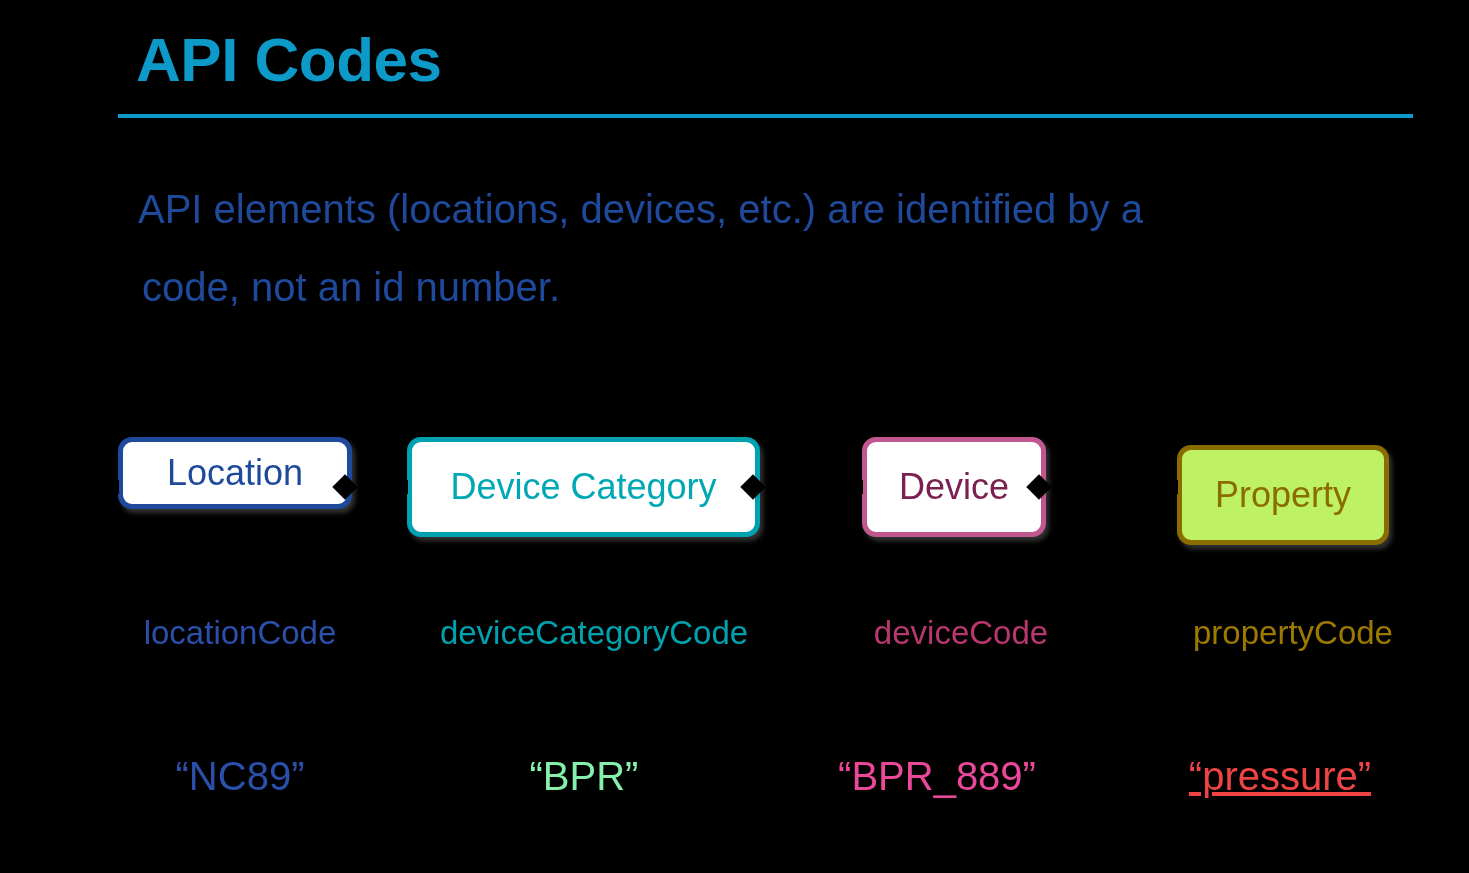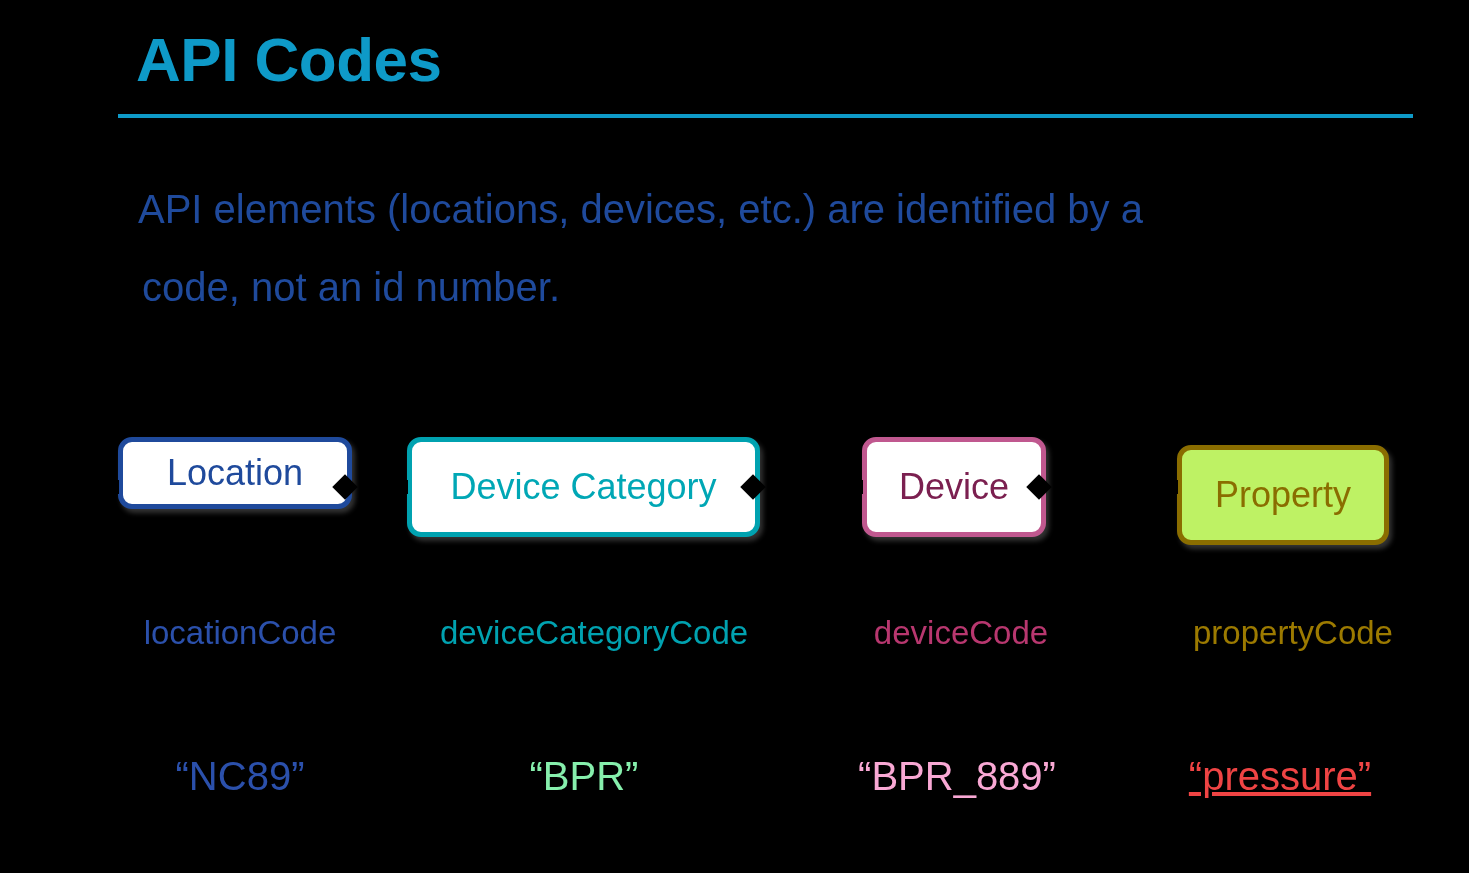--- a/index.html
+++ b/index.html
@@ -155,16 +155,16 @@
   </div>
   <div class="conn-tick" style="left: 1169px; top: 480px; background: rgb(0, 0, 0);"></div>
 
   <div class="code-label" id="code-0" style="left: 70px; width: 340px; color: rgb(43, 80, 171);">locationCode</div>
   <div class="code-label" id="code-1" style="left: 414px; width: 360px; color: rgb(0, 162, 176);">deviceCategoryCode</div>
   <div class="code-label" id="code-2" style="left: 784px; width: 354px; color: rgb(184, 55, 111);">deviceCode</div>
   <div class="code-label" id="code-3" style="left: 1113px; width: 360px; color: rgb(156, 122, 0);">propertyCode</div>
 
   <div class="example-value" id="ex-0" style="left: 70px; width: 340px; color: rgb(43, 80, 171);">“NC89”</div>
   <div class="example-value" id="ex-1" style="left: 404px; width: 360px; color: #86efac;">“BPR”</div>
-  <div class="example-value" id="ex-2" style="left: 780px; width: 354px; color: #f9a8d4;">“BPR_889”</div>
+  <div class="example-value" id="ex-2" style="left: 760px; width: 354px; color: #ec4899;">“BPR_889”</div>
   <div class="example-value" id="ex-3" style="left: 1100px; width: 360px; color: #ef4444; text-decoration: underline;">“pressure”</div>
 
 </div>
 
 </body></html>

